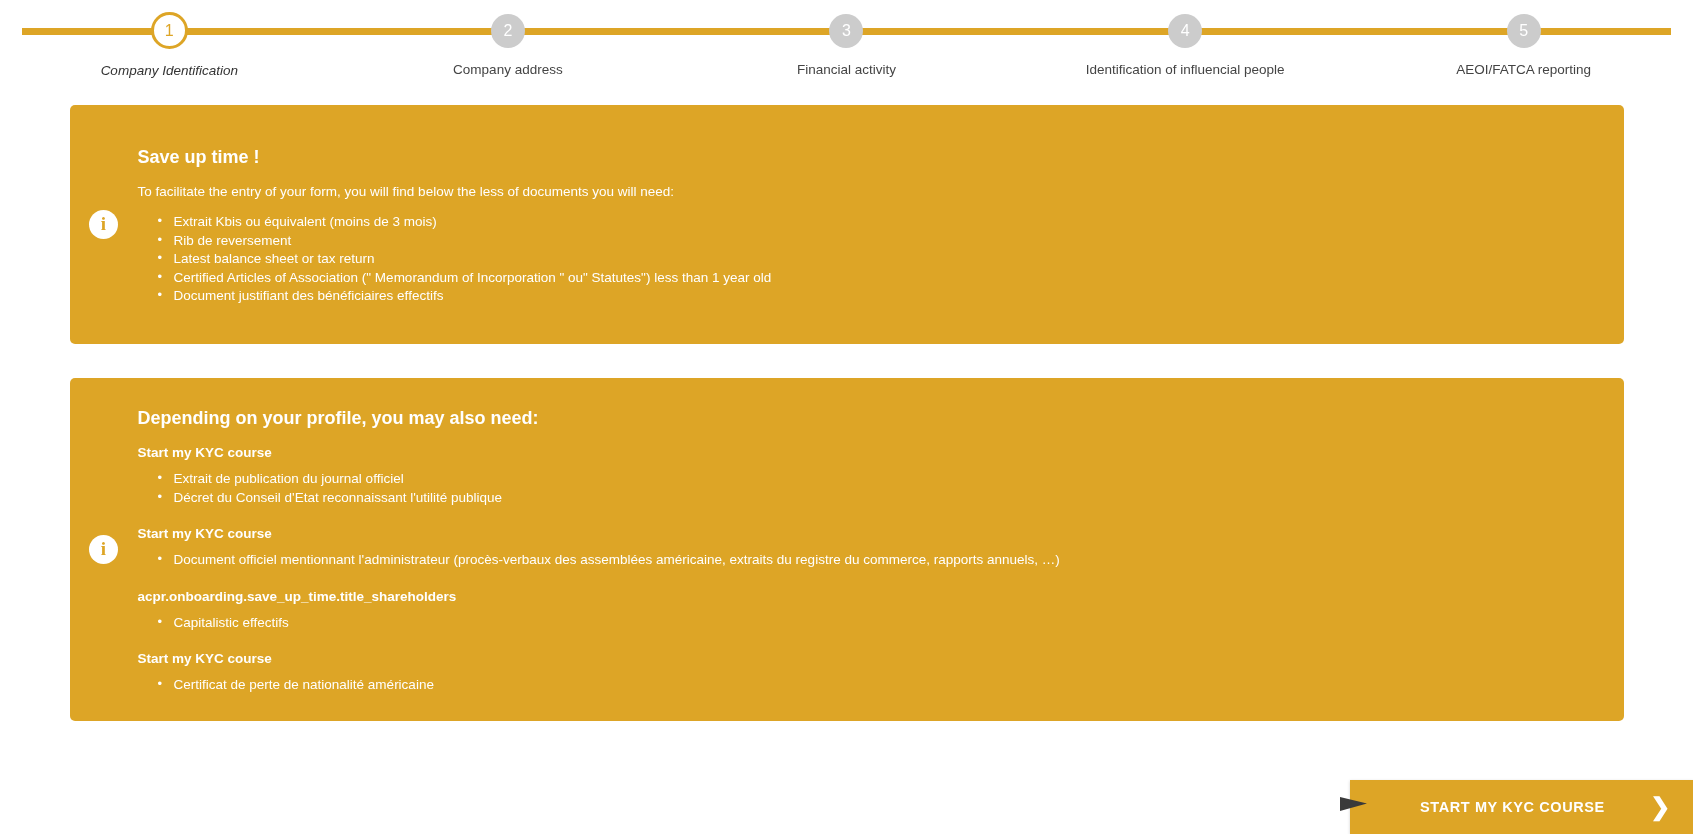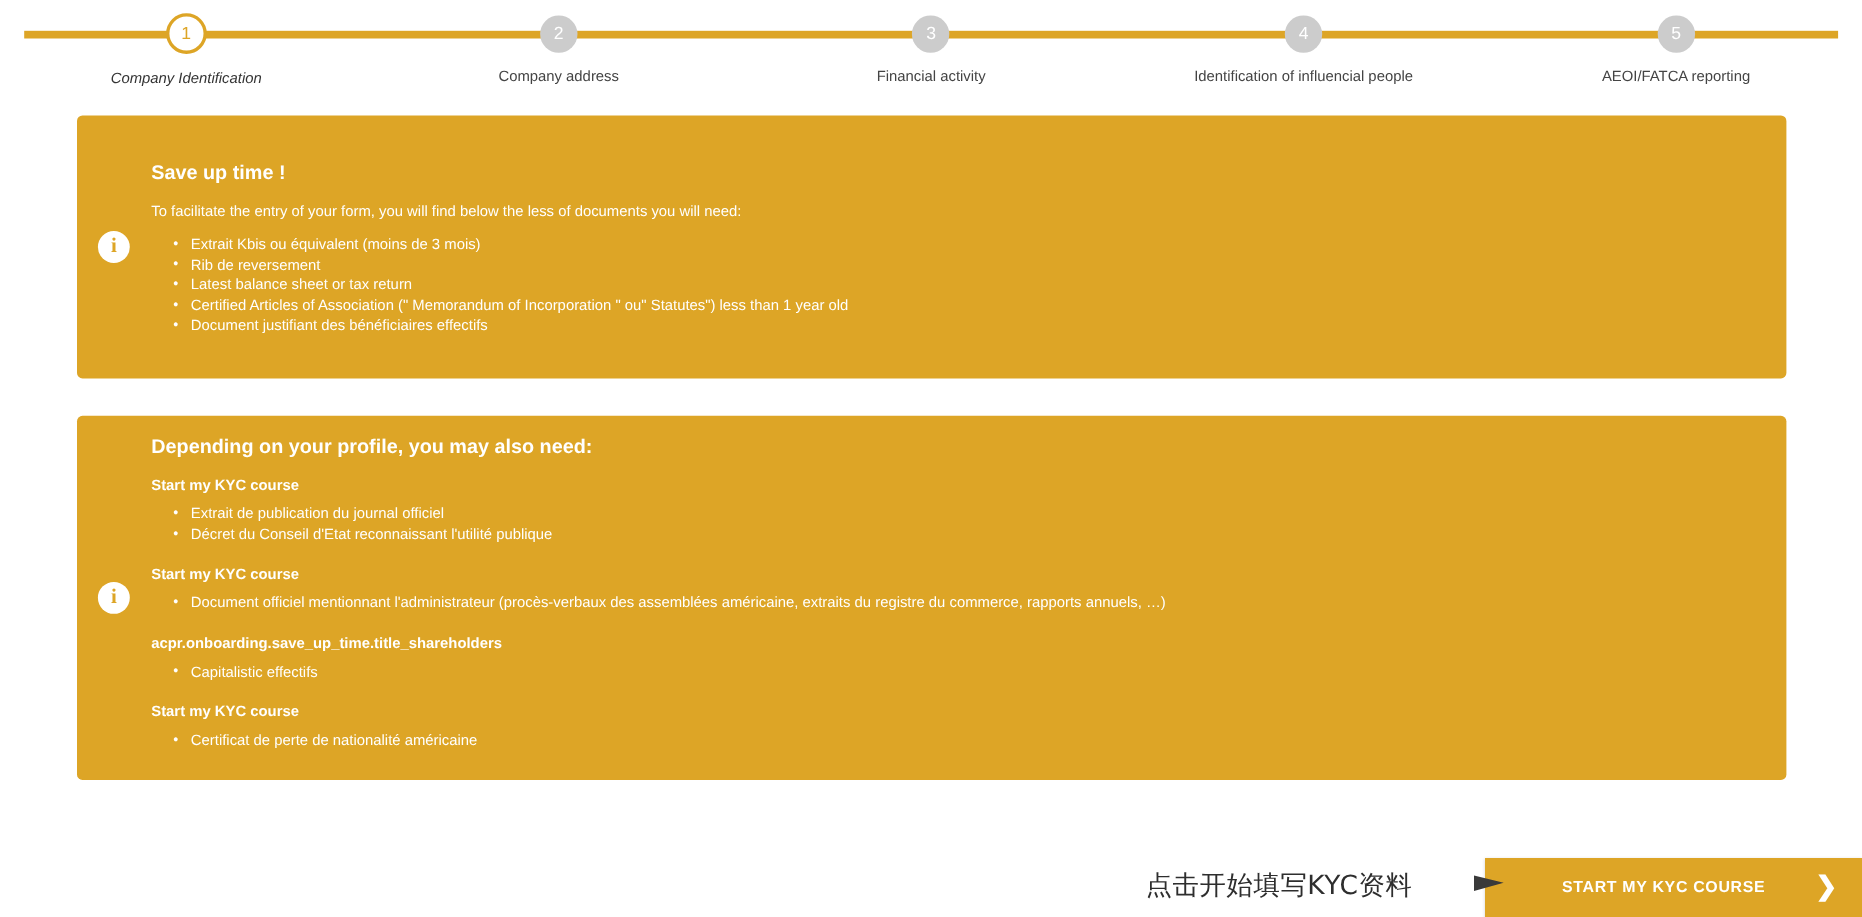--- a/index.html
+++ b/index.html
@@ -149,21 +149,21 @@
   .subsection { margin-bottom: 19px; }
   .subsection:last-child { margin-bottom: 0; }
   .sub-title {
     font-size: 13.5px;
     font-weight: bold;
     margin: 0 0 10px 0;
   }
 
   #panel-one { margin-top: 17px; min-height: 239px; }
   #panel-two { margin-top: 34px; min-height: 330px; }
-  #panel-two .panel-body { padding-top: 14px; padding-bottom: 26px; }
+  #panel-two .panel-body { padding-top: 26px; padding-bottom: 26px; }
 
   
   .footer {
     position: absolute;
     right: 0;
     bottom: 0;
     height: 110px;
     width: 100%;
     display: flex;
     align-items: flex-end;
@@ -310,21 +310,20 @@
         <ul class="doc-list">
           <li>Certificat de perte de nationalité américaine</li>
         </ul>
       </div>
 
     </div>
   </div>
 
   <div class="footer">
     <div class="annotation">
-      <span class="annotation-text">点击开始填写KYC资料</span>
       <span class="annotation-arrow">
         <svg width="86" height="30" viewBox="0 0 86 30" xmlns="http://www.w3.org/2000/svg">
           <path d="M0 16.5 L58 16.5 L58 9 L85 15.5 L58 23 L58 16.5 Z" fill="#3a3a3a"></path>
         </svg>
       </span>
     </div>
     <button class="cta-button">
       <span>START MY KYC COURSE</span>
       <span class="cta-chevron">❯</span>
     </button>

